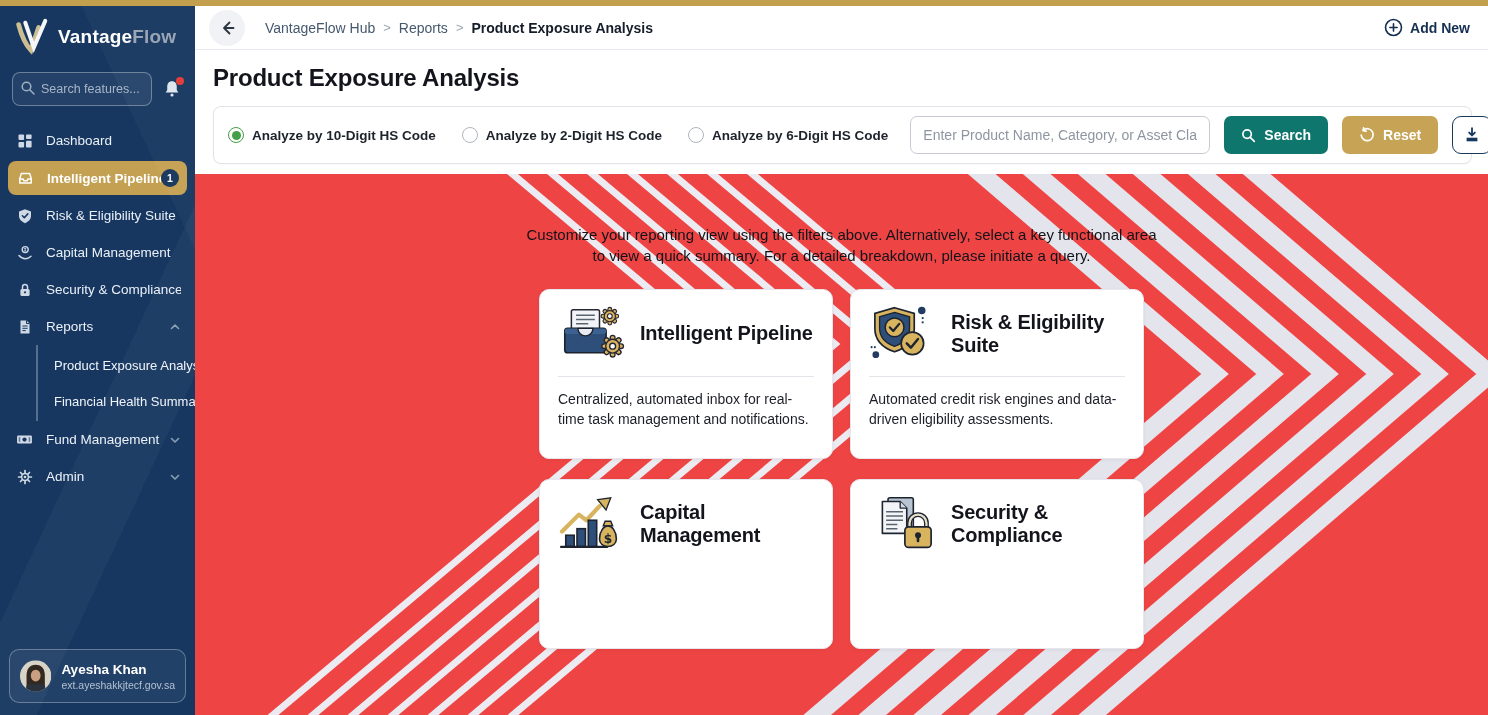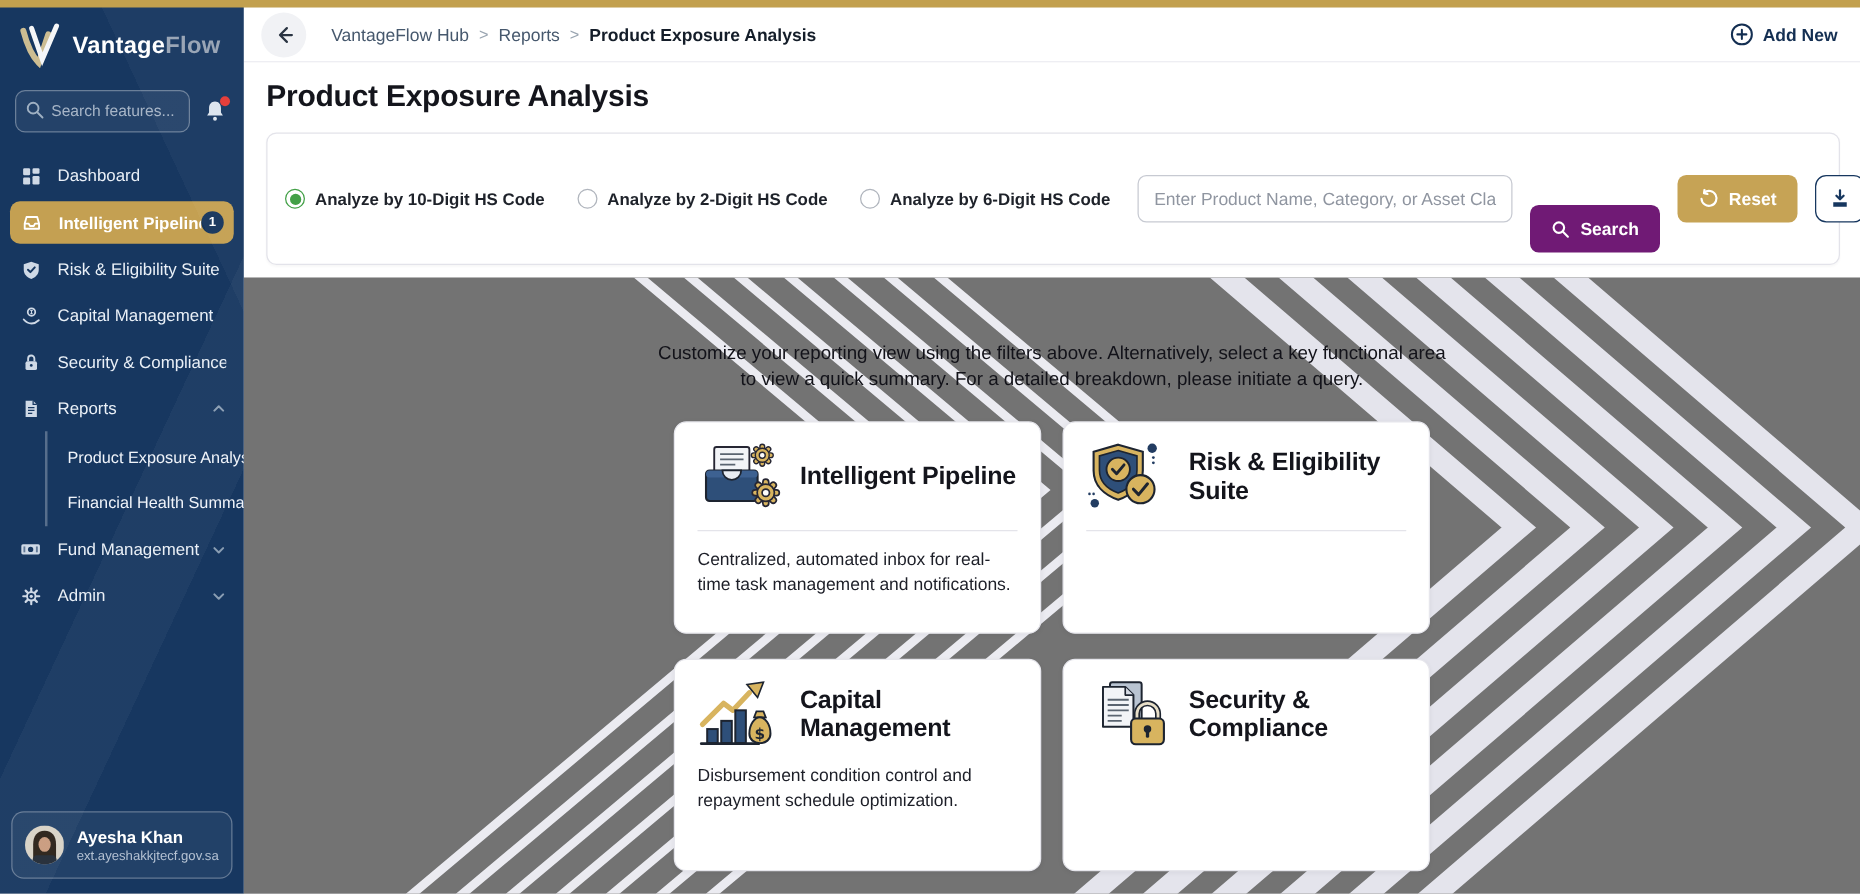--- a/index.html
+++ b/index.html
@@ -57,25 +57,25 @@
   .filter-card { border:1px solid #e3e3ea; background:#fff; border-radius:8px; display:flex; align-items:center; padding:9px 14px; gap:14px; box-shadow:0 1px 2px rgba(20,20,40,0.03); }
   .radio-group { display:flex; align-items:center; gap:26px; margin-right:8px; }
   .radio-opt { display:flex; align-items:center; gap:8px; cursor:pointer; white-space:nowrap; }
   .radio-circle { width:16px; height:16px; border-radius:50%; border:1.5px solid #b0b5bd; background:#fff; position:relative; flex-shrink:0; }
   .radio-opt.checked .radio-circle { border-color:#43a047; }
   .radio-opt.checked .radio-circle::after { content:""; position:absolute; inset:2.5px; border-radius:50%; background:#43a047; }
   .radio-label { font-size:13.5px; font-weight:bold; color:#1e222a; }
   .filter-input { flex:1; min-width:300px; height:38px; border:1px solid #c7cad2; border-radius:7px; font-size:14px; padding:0 12px; color:#2a2e36; outline:none; font-family:"Liberation Sans", sans-serif; }
   .filter-input::placeholder { color:#8f95a0; }
   .btn { height:38px; border:none; border-radius:7px; display:flex; align-items:center; gap:8px; padding:0 17px; font-size:14px; font-weight:bold; color:#fff; cursor:pointer; font-family:"Liberation Sans", sans-serif; flex-shrink:0; }
-  .btn-search { background:#701a75;margin-top:48px; }
+  .btn-search { background:#0f766e; }
   .btn-reset { background:#c6a355; }
   .btn-download { width:40px; height:38px; background:#fff; border:1.5px solid #17375f; border-radius:9px; display:flex; align-items:center; justify-content:center; cursor:pointer; flex-shrink:0; }
 
-  .content-lower { position:relative; flex:1; background:#737373; overflow:hidden; }
+  .content-lower { position:relative; flex:1; background:#ef4444; overflow:hidden; }
   .pattern-svg { position:absolute; inset:0; pointer-events:none; }
   .instruction { position:relative; margin:50px auto 0 auto; max-width:640px; text-align:center; font-size:15px; line-height:1.42; color:#121219; font-weight:500; }
   .cards-grid { position:relative; margin:22px auto 0 auto; display:grid; grid-template-columns:294px 294px; grid-auto-rows:170px; gap:20px 17px; justify-content:center; }
   .card { background:#ffffff; border:1px solid #e6e6ec; border-radius:10px; box-shadow:0 1px 4px rgba(20,20,40,0.06); padding:14px 18px; cursor:pointer; display:flex; flex-direction:column; }
   .card-top { display:flex; align-items:center; }
   .card-icon { width:68px; height:60px; flex-shrink:0; }
   .card-title { font-size:20px; font-weight:bold; color:#14151c; margin-left:14px; letter-spacing:-0.2px; }
   .card-divider { border-top:1px solid #e4e4ea; margin:12px 0 12px 0; }
   .card-desc { font-size:14px; color:#1d1f28; line-height:1.45; }
   .card.no-divider .card-top { margin-bottom:8px; }
@@ -391,38 +391,38 @@
               <circle cx="56" cy="7" r="4" fill="#223c61"></circle>
               <circle cx="57" cy="15" r="1.2" fill="#223c61"></circle>
                 <circle cx="57" cy="19.5" r="1.2" fill="#223c61"></circle>
               <circle cx="7" cy="54" r="3.6" fill="#223c61"></circle>
               <circle cx="2.5" cy="46" r="1.1" fill="#223c61"></circle>
                 <circle cx="6" cy="46" r="1.1" fill="#223c61"></circle>
             </svg>
             <div class="card-title">Risk &amp; Eligibility Suite</div>
           </div>
           <div class="card-divider"></div>
+          <div class="card-desc">Automated credit risk engines and data-driven eligibility assessments.</div>
         </div>
 
         <div class="card no-divider">
           <div class="card-top">
             <svg class="card-icon" viewBox="0 0 72 64">
               <path d="M4 40 22 22l8 6L44 13" fill="none" stroke="#d8b45f" stroke-width="4.5" stroke-linecap="round" stroke-linejoin="round"></path>
               <polygon points="42,6 56,4 51,17" fill="#d8b45f" stroke="#1d2430" stroke-width="1.4"></polygon>
               <rect x="8" y="44" width="9" height="12" fill="#2e4f79" stroke="#1d2430" stroke-width="1.7"></rect>
               <rect x="20" y="37" width="9" height="19" fill="#2e4f79" stroke="#1d2430" stroke-width="1.7"></rect>
               <rect x="32" y="28" width="9" height="28" fill="#2e4f79" stroke="#1d2430" stroke-width="1.7"></rect>
               <line x1="3" y1="56.5" x2="52" y2="56.5" stroke="#1d2430" stroke-width="2.4" stroke-linecap="round"></line>
               <path d="M48 34h10l-2-5h-6z" fill="#d8b45f" stroke="#1d2430" stroke-width="1.5"></path>
               <path d="M44 48c0-8 4.5-14 9-14s9 6 9 14c0 5-4 8-9 8s-9-3-9-8z" fill="#d8b45f" stroke="#1d2430" stroke-width="1.7"></path>
               <text x="53" y="52.5" text-anchor="middle" font-family="DejaVu Sans, sans-serif" font-size="13" font-weight="bold" fill="#1d2430">$</text>
             </svg>
             <div class="card-title">Capital Management</div>
           </div>
-          <div class="card-desc">Disbursement condition control and repayment schedule optimization.</div>
         </div>
 
         <div class="card no-divider">
           <div class="card-top">
             <svg class="card-icon" viewBox="0 0 72 64">
               <rect x="20" y="4" width="27" height="36" rx="2" fill="#b9c4d2" stroke="#1d2430" stroke-width="1.7"></rect>
               <path d="M14 8h19l7 7v27H14z" fill="#f2f4f7" stroke="#1d2430" stroke-width="1.7" stroke-linejoin="round"></path>
               <path d="M33 8v7h7" fill="#d5dbe4" stroke="#1d2430" stroke-width="1.4" stroke-linejoin="round"></path>
               <path d="M18 19h18M18 23.5h18M18 28h18M18 32.5h12M18 37h12" stroke="#5a6470" stroke-width="1.6"></path>
               <path d="M43 36v-5a9 9 0 0 1 18 0v5" fill="none" stroke="#1d2430" stroke-width="5.2"></path>

